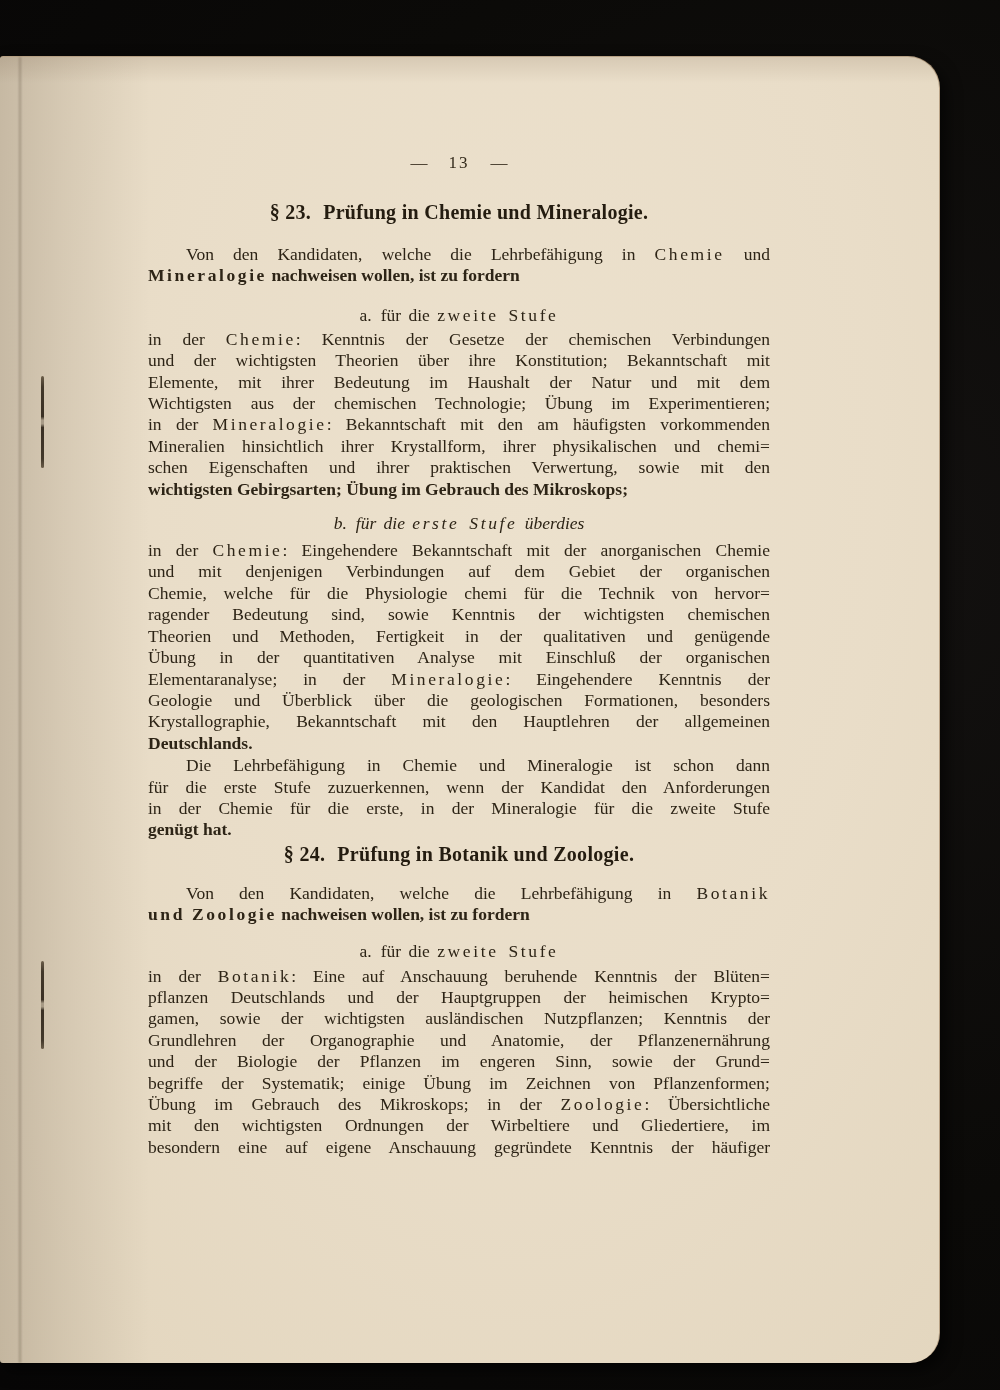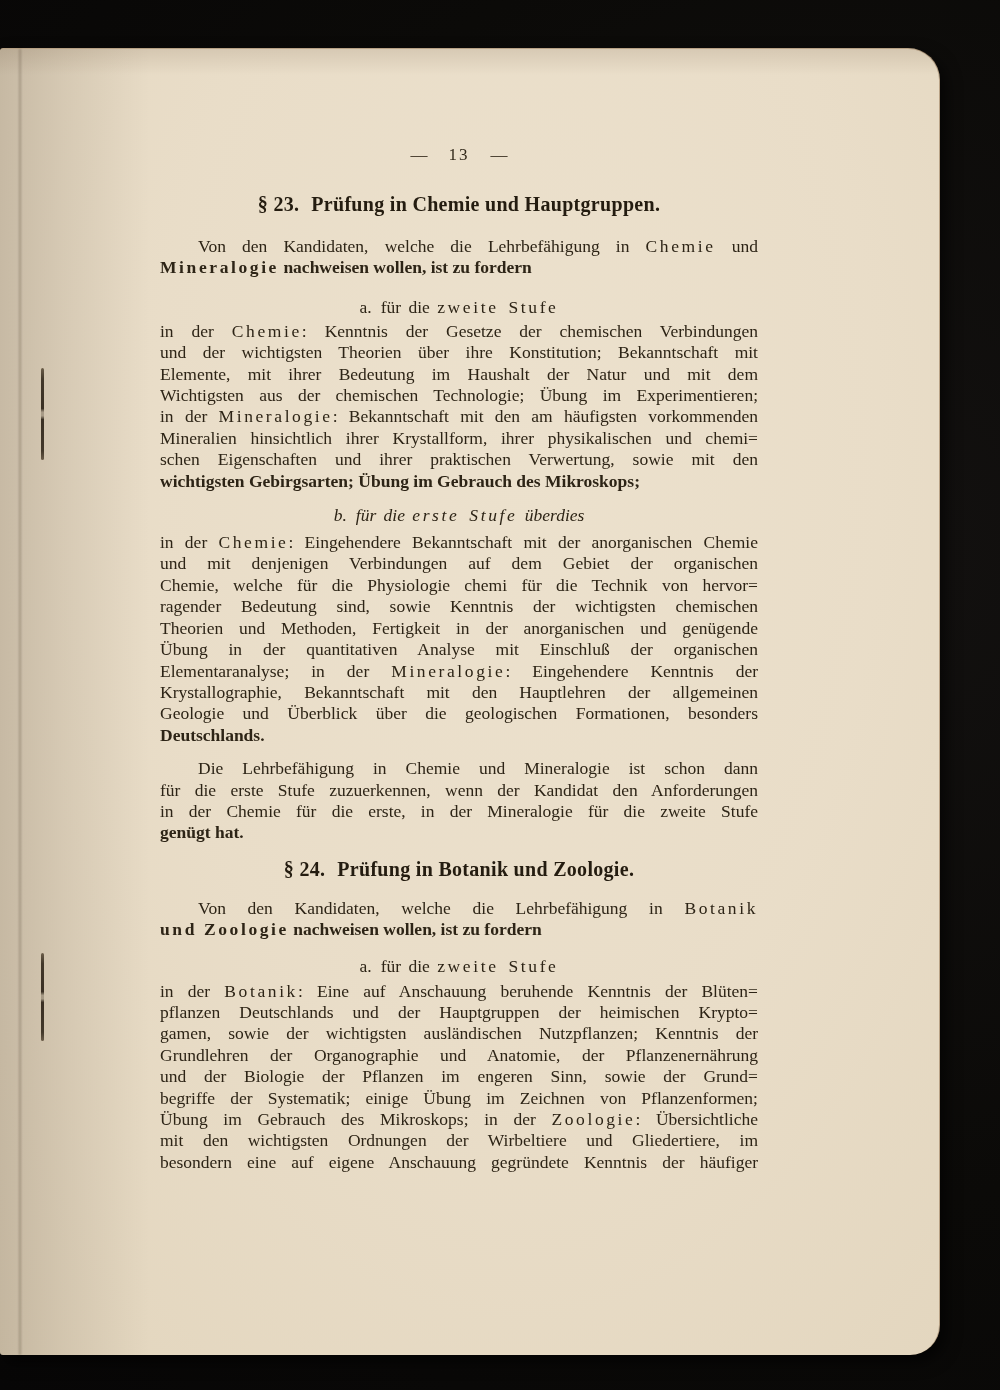--- a/index.html
+++ b/index.html
@@ -12,21 +12,21 @@
   }
   .scan {
     position: relative;
     width: 1000px;
     height: 1390px;
     background: radial-gradient(ellipse at 85% 40%, #131110 0%, #0b0a08 55%, #070606 100%);
   }
   .paper {
     position: absolute;
     left: 0;
-    top: 48px;
+    top: 56px;
     width: 939px;
     height: 1306px;
     background: radial-gradient(ellipse at 55% 32%, #ece1cd 0%, #e9ddc8 50%, #e2d5bd 100%);
     border-radius: 3px 32px 30px 3px;
     border-top: 1px solid rgba(130, 95, 60, 0.45);
     border-right: 1px solid rgba(130, 95, 60, 0.45);
     box-shadow: 5px 7px 16px rgba(0,0,0,0.65);
   }
   
   .paper::before {
@@ -100,21 +100,21 @@
   .subhead {
     text-align: center;
     font-size: 17.5px;
     line-height: 22px;
     word-spacing: 3px;
   }
   .subhead span:first-child { margin-right: 9px; }
   .sa { margin-top: 17px; }
   .sb { margin-top: 12px; font-style: italic; }
   .sc { margin-top: 14px; }
-  .para { margin: 12px; }
+  .para { margin: 0; }
   .p1 { margin-top: 19px; }
   .ba { margin-top: 3px; }
   .bb { margin-top: 6px; }
   .p3 { margin-top: 1px; }
   .p4 { margin-top: 16px; }
   .bc { margin-top: 4px; }
   .para .line {
     line-height: 21.4px;
     text-align: justify;
     text-align-last: justify;
@@ -132,21 +132,21 @@
     <div class="crease"></div>
     <div class="staple s1"></div>
     <div class="staple s2"></div>
 
     <div class="text">
 
       <div class="pagenum">
         <span class="dash">—</span><span class="num">13</span><span class="dash">—</span>
       </div>
 
-      <h2 class="heading h23"><span>§ 23.</span><span>Prüfung in Chemie und Hauptgruppen.</span></h2>
+      <h2 class="heading h23"><span>§ 23.</span><span>Prüfung in Chemie und Mineralogie.</span></h2>
 
       <div class="para p1">
           <div class="line indent"><span>Von den Kandidaten, welche die Lehrbefähigung in </span><span class="sp">Chemie</span><span> und</span></div>
           <div class="line last"><span class="sp">Mineralogie</span><span> nachweisen wollen, ist zu fordern</span></div>
         </div>
 
       <div class="subhead sa"><span>a.</span><span>für die </span><span class="sp">zweite Stufe</span></div>
 
       <div class="para ba">
           <div class="line"><span>in der </span><span class="sp">Chemie</span><span>: Kenntnis der Gesetze der chemischen Verbindungen</span></div>
@@ -159,25 +159,25 @@
           <div class="line last"><span>wichtigsten Gebirgsarten; Übung im Gebrauch des Mikroskops;</span></div>
         </div>
 
       <div class="subhead sb"><span>b.</span><span>für die </span><span class="sp">erste Stufe</span><span> überdies</span></div>
 
       <div class="para bb">
           <div class="line"><span>in der </span><span class="sp">Chemie</span><span>: Eingehendere Bekanntschaft mit der anorganischen Chemie</span></div>
           <div class="line"><span>und mit denjenigen Verbindungen auf dem Gebiet der organischen</span></div>
           <div class="line"><span>Chemie, welche für die Physiologie chemi für die Technik von hervor=</span></div>
           <div class="line"><span>ragender Bedeutung sind, sowie Kenntnis der wichtigsten chemischen</span></div>
-          <div class="line"><span>Theorien und Methoden, Fertigkeit in der anorganischen und genügende</span></div>
+          <div class="line"><span>Theorien und Methoden, Fertigkeit in der qualitativen und genügende</span></div>
           <div class="line"><span>Übung in der quantitativen Analyse mit Einschluß der organischen</span></div>
           <div class="line"><span>Elementaranalyse; in der </span><span class="sp">Mineralogie</span><span>: Eingehendere Kenntnis der</span></div>
+          <div class="line"><span>Geologie und Überblick über die geologischen Formationen, besonders</span></div>
           <div class="line"><span>Krystallographie, Bekanntschaft mit den Hauptlehren der allgemeinen</span></div>
-          <div class="line"><span>Geologie und Überblick über die geologischen Formationen, besonders</span></div>
           <div class="line last"><span>Deutschlands.</span></div>
         </div>
 
       <div class="para p3">
           <div class="line indent"><span>Die Lehrbefähigung in Chemie und Mineralogie ist schon dann</span></div>
           <div class="line"><span>für die erste Stufe zuzuerkennen, wenn der Kandidat den Anforderungen</span></div>
           <div class="line"><span>in der Chemie für die erste, in der Mineralogie für die zweite Stufe</span></div>
           <div class="line last"><span>genügt hat.</span></div>
         </div>
 

